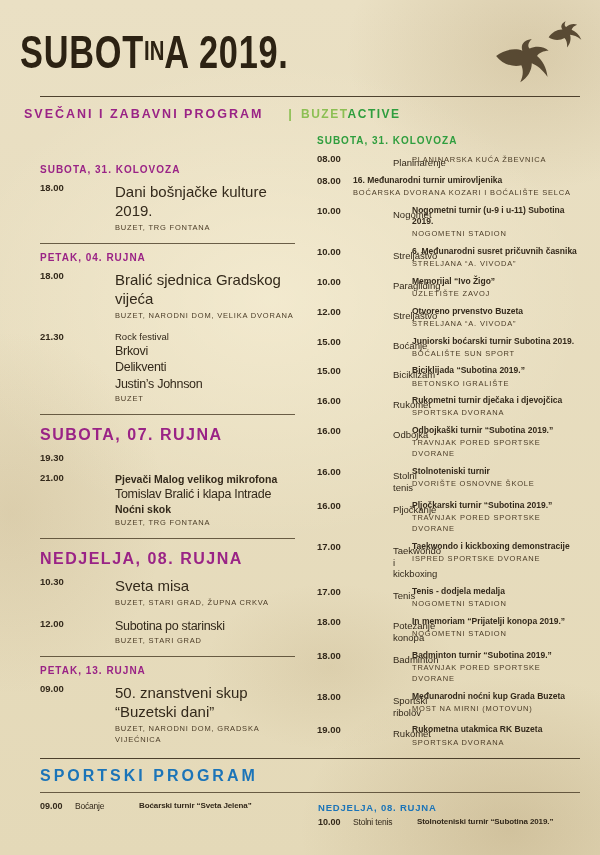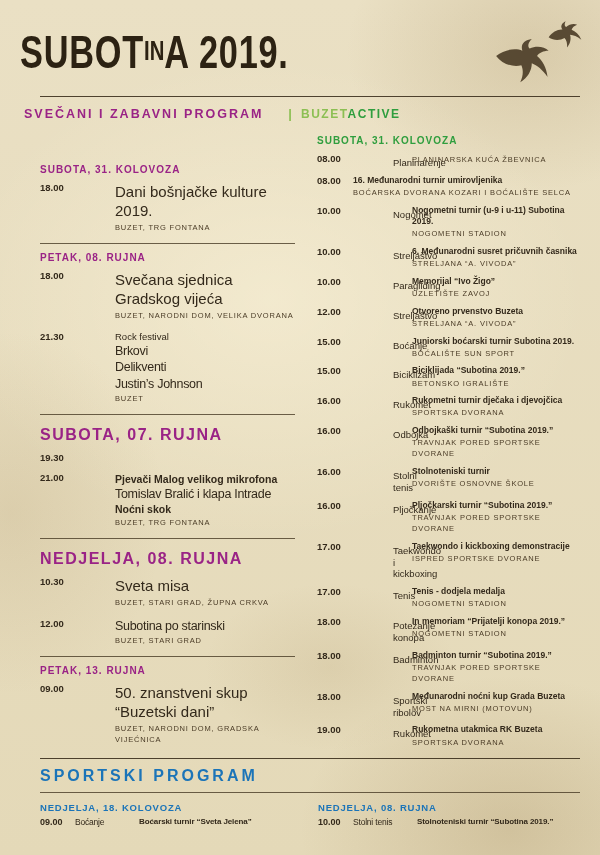--- a/index.html
+++ b/index.html
@@ -99,25 +99,25 @@
       <div>
           <div class="date-h mag date-sm">SUBOTA, 31. KOLOVOZA</div>
           <div class="lrow">
             <div class="time">18.00</div>
             <div class="lbody">
               <div class="ln-semi">Dani bošnjačke kulture 2019.</div>
               <div class="venue">BUZET, TRG FONTANA</div>
             </div>
           </div>
           <div class="col-rule"></div>
-          <div class="date-h mag date-sm">PETAK, 08. RUJNA</div>
-          <div class="lrow">
-            <div class="time">18.00</div>
-            <div class="lbody">
-              <div class="ln-semi">Svečana sjednica Gradskog vijeća</div>
+          <div class="date-h mag date-sm">PETAK, 04. RUJNA</div>
+          <div class="lrow">
+            <div class="time">18.00</div>
+            <div class="lbody">
+              <div class="ln-semi">Bralić sjednica Gradskog vijeća</div>
               <div class="venue">BUZET, NARODNI DOM, VELIKA DVORANA</div>
             </div>
           </div>
           <div class="lrow">
             <div class="time">21.30</div>
             <div class="lbody">
               <div class="ln-reg">Rock festival</div>
               <div class="ln-big">Brkovi</div>
               <div class="ln-big">Delikventi</div>
               <div class="ln-big">Justin’s Johnson</div>
@@ -311,21 +311,20 @@
             </div>
           </div>
         </div>
     </section>
   </main>
 
   <section class="sport">
     <div class="sport-header">SPORTSKI PROGRAM</div>
     <div class="sport-cols">
       <div class="sport-col-l">
-          <div class="date-h date-sm blu">NEDJELJA, 18. KOLOVOZA</div>
           <div class="srow">
             <div class="time">09.00</div>
             <div class="sport-nm">Boćanje</div>
             <div class="sbody">
               <div class="desc">Boćarski turnir “Sveta Jelena”</div>
             </div>
           </div>
         </div>
       <div class="sport-col-r">
           <div class="date-h date-sm blu">NEDJELJA, 08. RUJNA</div>

